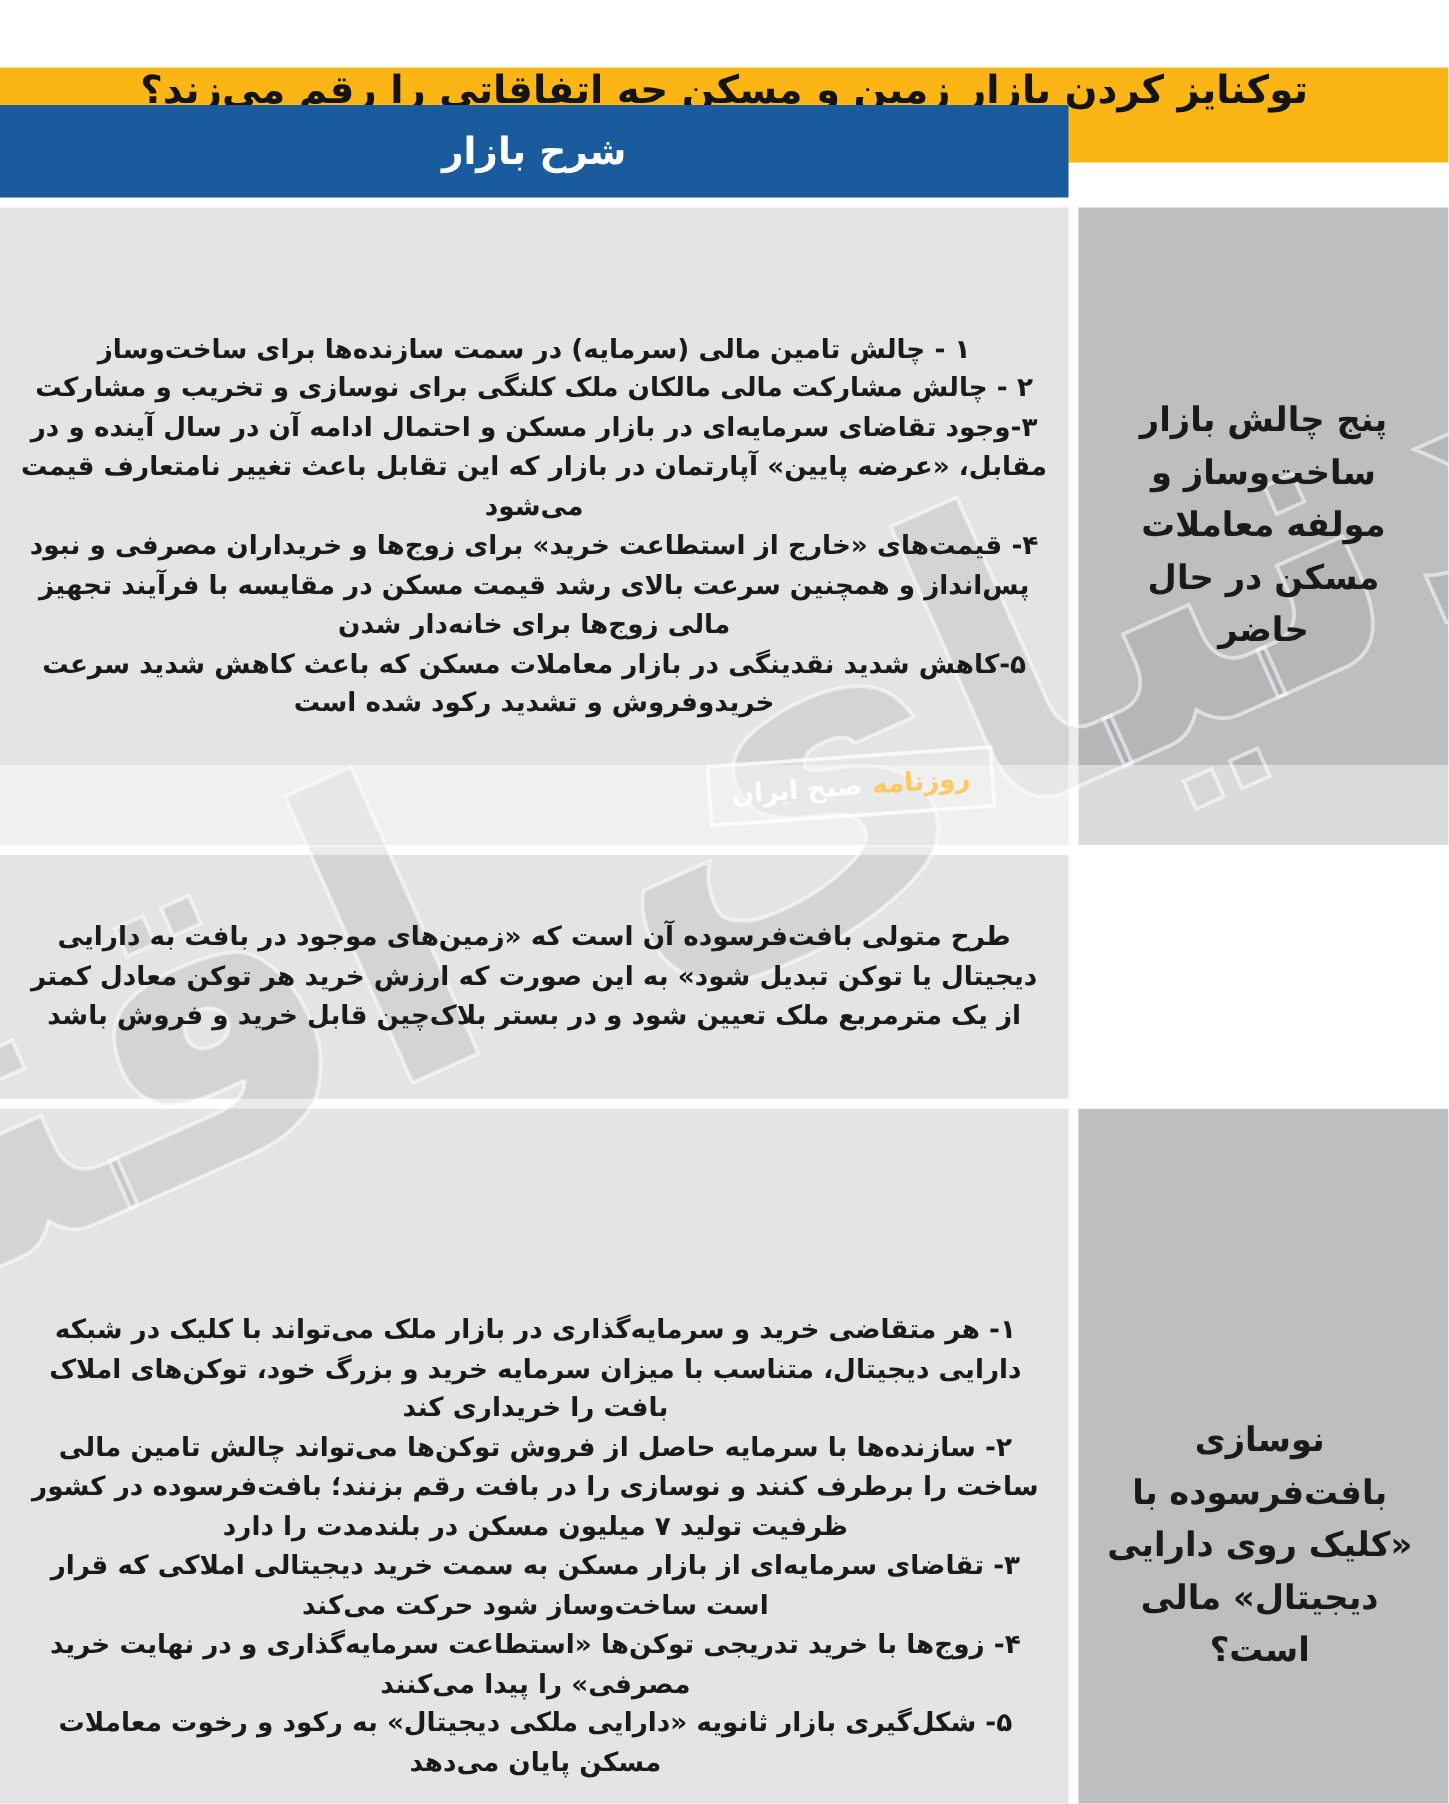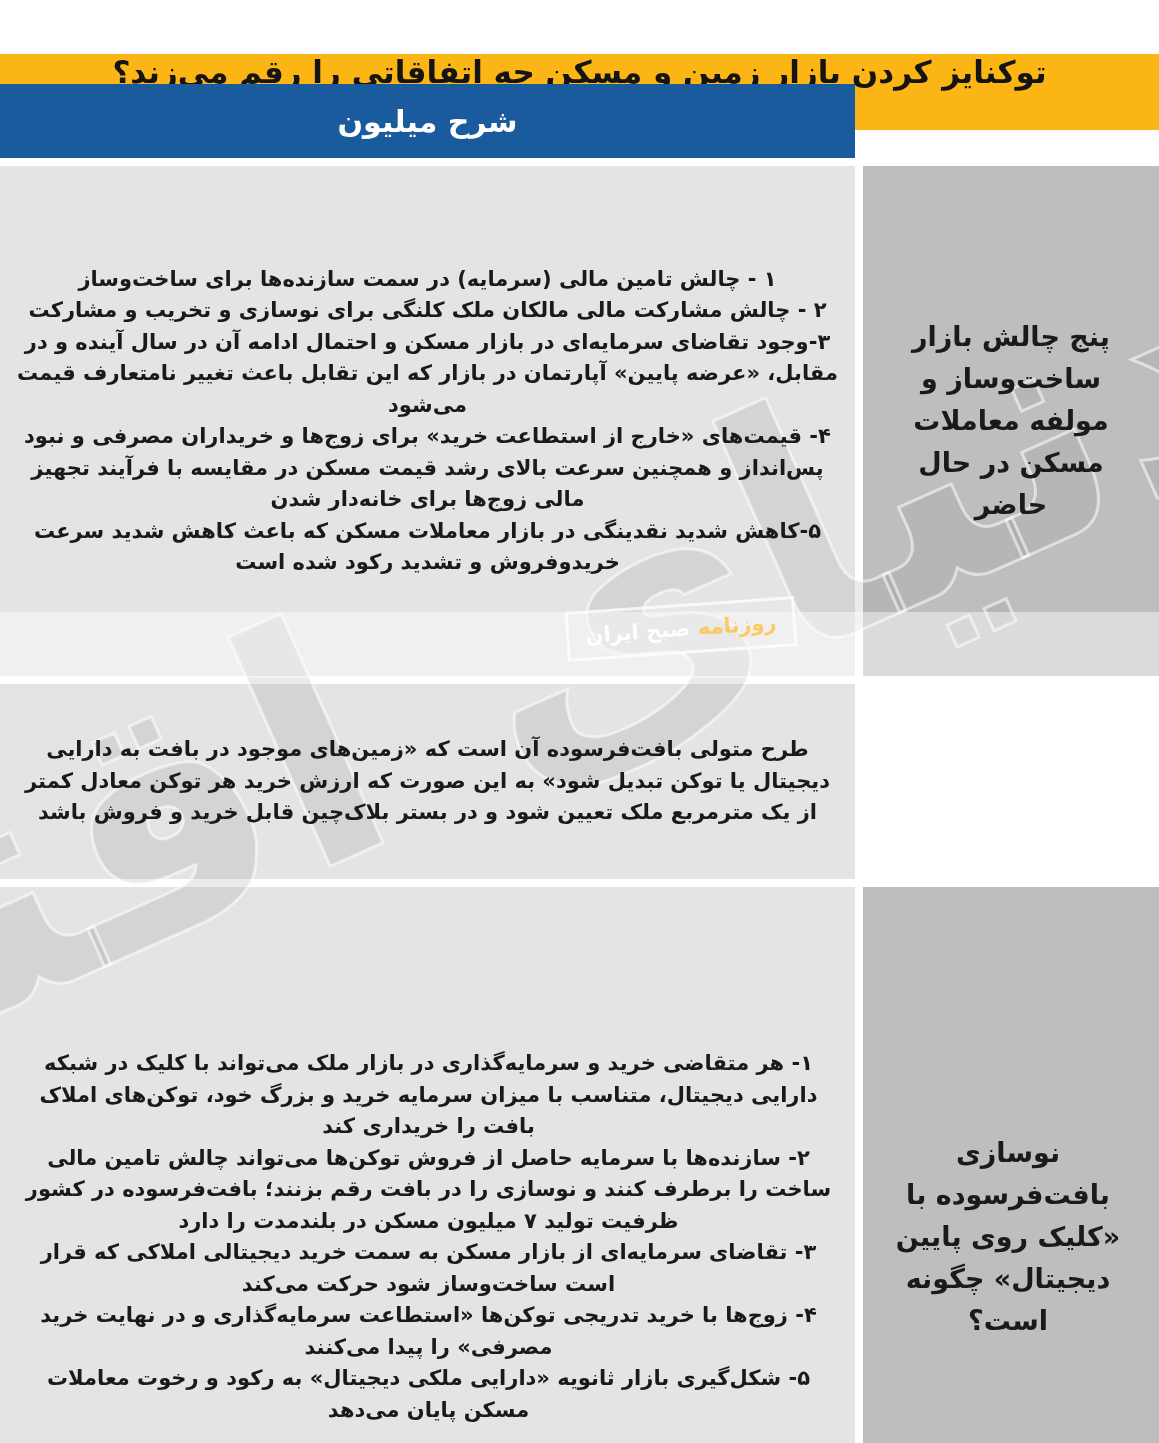--- a/index.html
+++ b/index.html
@@ -93,21 +93,21 @@
     <div class="title">توکنایز کردن بازار زمین و مسکن چه اتفاقاتی را رقم می‌زند؟</div>
   </div>
 
   <div class="wm-logo">دنیای اقتصاد</div>
   <div class="wm-band"></div>
   <div class="wm-tag">
     <span class="w1">روزنامه</span>
     <span class="w2">صبح ایران</span>
   </div>
 
-  <div class="hdr hdr-desc">شرح میلیون</div>
+  <div class="hdr hdr-desc">شرح بازار</div>
 
   <div class="cell cell-desc r1">
     <div class="cell-text">۱ - چالش تامین مالی (سرمایه) در سمت سازنده‌ها برای ساخت‌وساز
 ۲ - چالش مشارکت مالی مالکان ملک کلنگی برای نوسازی و تخریب و مشارکت
 ۳-وجود تقاضای سرمایه‌ای در بازار مسکن و احتمال ادامه آن در سال آینده و در مقابل، «عرضه پایین» آپارتمان در بازار که این تقابل باعث تغییر نامتعارف قیمت می‌شود
 ۴- قیمت‌های «خارج از استطاعت خرید» برای زوج‌ها و خریداران مصرفی و نبود پس‌انداز و همچنین سرعت بالای رشد قیمت مسکن در مقایسه با فرآیند تجهیز مالی زوج‌ها برای خانه‌دار شدن
 ۵-کاهش شدید نقدینگی در بازار معاملات مسکن که باعث کاهش شدید سرعت خریدوفروش و تشدید رکود شده است</div>
   </div>
   <div class="cell cell-comp r1">
     <div class="cell-text">پنج چالش بازار ساخت‌وساز و مولفه معاملات مسکن در حال حاضر</div>
@@ -118,16 +118,16 @@
   </div>
 
   <div class="cell cell-desc r3">
     <div class="cell-text">۱- هر متقاضی خرید و سرمایه‌گذاری در بازار ملک می‌تواند با کلیک در شبکه دارایی دیجیتال، متناسب با میزان سرمایه خرید و بزرگ خود، توکن‌های املاک بافت را خریداری کند
 ۲- سازنده‌ها با سرمایه حاصل از فروش توکن‌ها می‌تواند چالش تامین مالی ساخت را برطرف کنند و نوسازی را در بافت رقم بزنند؛ بافت‌فرسوده در کشور ظرفیت تولید ۷ میلیون مسکن در بلندمدت را دارد
 ۳- تقاضای سرمایه‌ای از بازار مسکن به سمت خرید دیجیتالی املاکی که قرار است ساخت‌وساز شود حرکت می‌کند
 ۴- زوج‌ها با خرید تدریجی توکن‌ها «استطاعت سرمایه‌گذاری و در نهایت خرید مصرفی» را پیدا می‌کنند
 ۵- شکل‌گیری بازار ثانویه «دارایی ملکی دیجیتال» به رکود و رخوت معاملات مسکن پایان می‌دهد</div>
   </div>
   <div class="cell cell-comp r3">
-    <div class="cell-text">نوسازی بافت‌فرسوده با «کلیک روی پایین دیجیتال» چگونه است؟</div>
+    <div class="cell-text">نوسازی بافت‌فرسوده با «کلیک روی دارایی دیجیتال» مالی است؟</div>
   </div>
 
 </div>
 
 </body></html>

